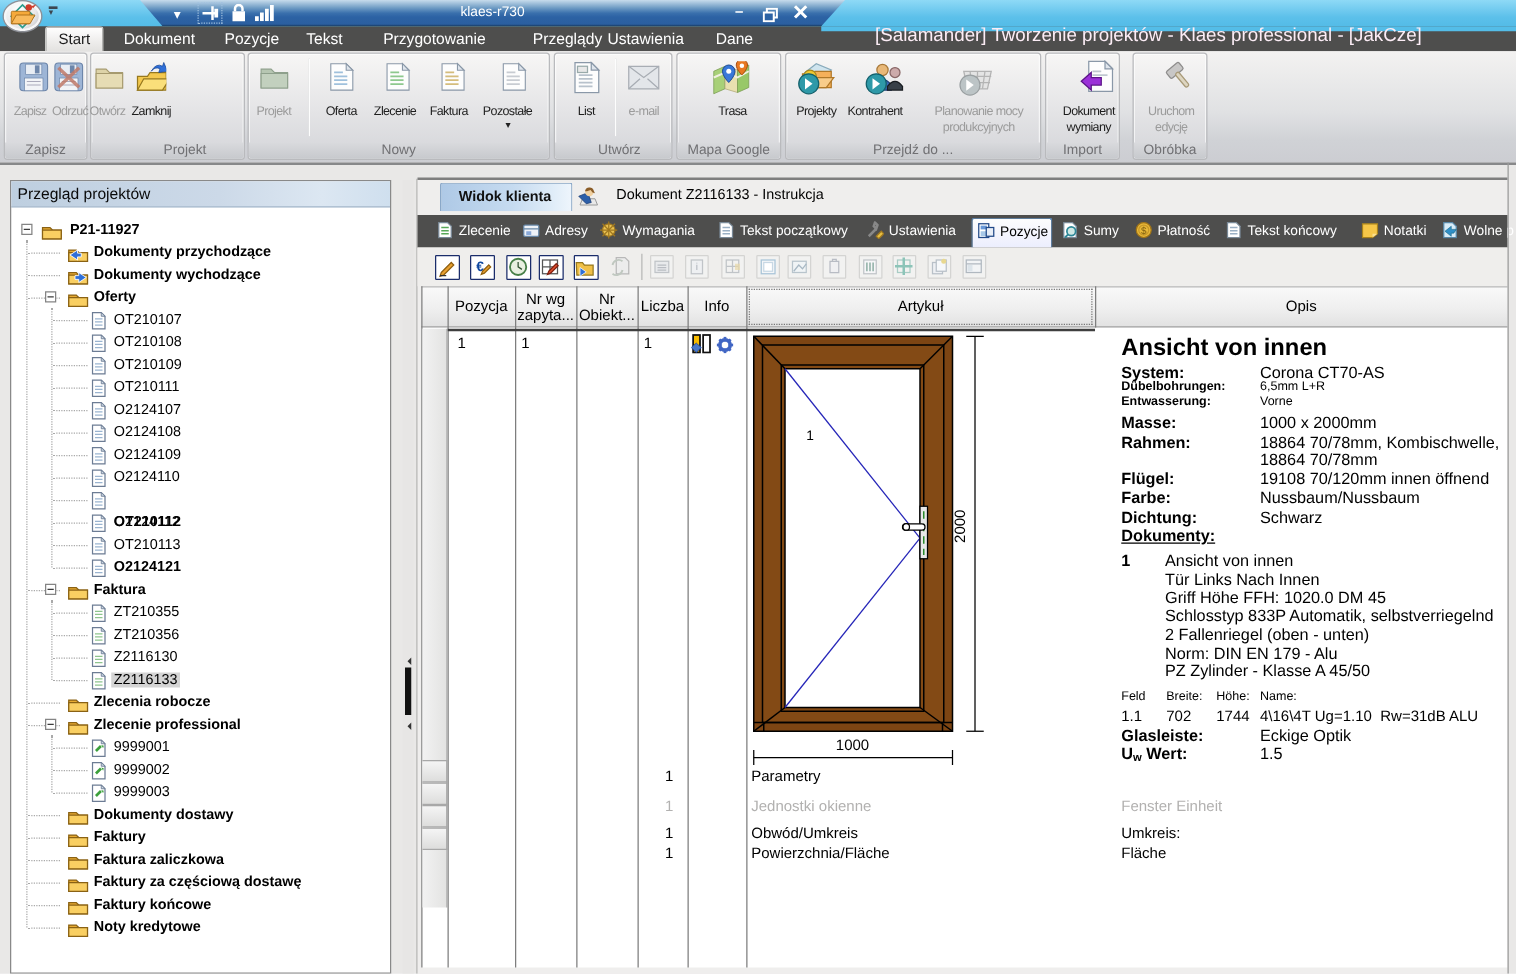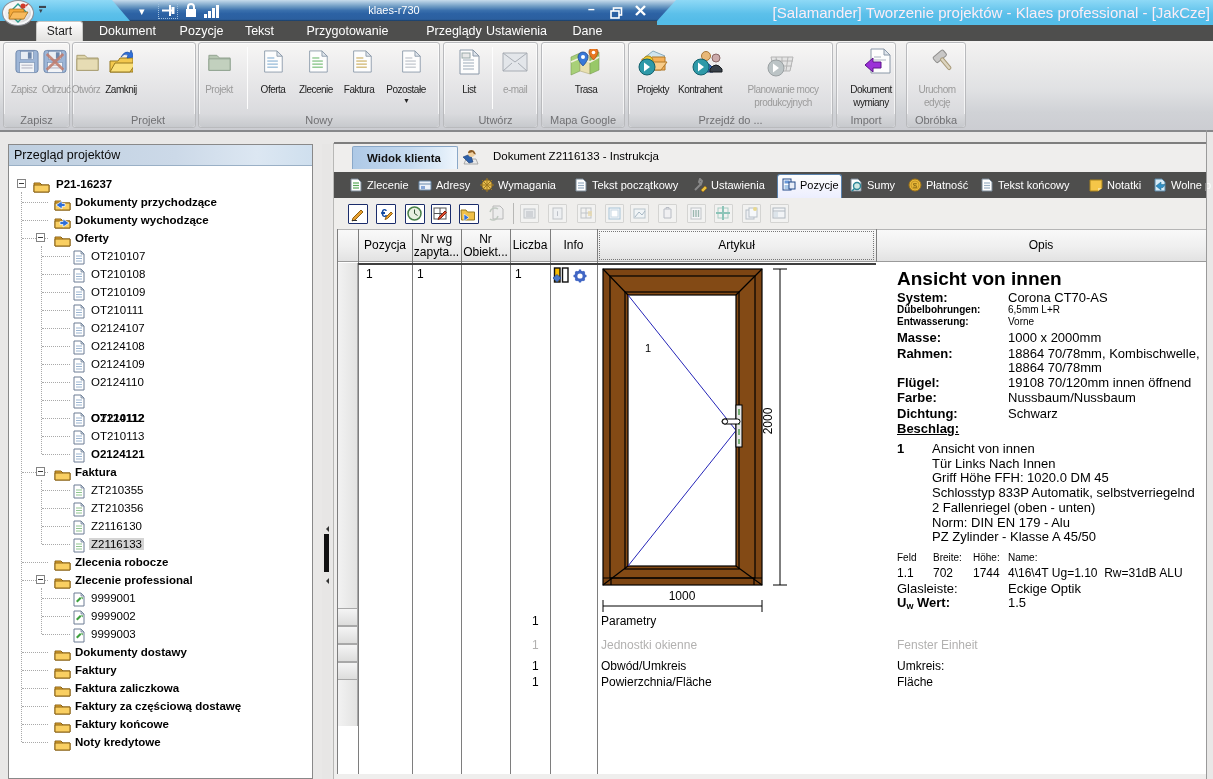--- a/index.html
+++ b/index.html
@@ -1,21 +1,21 @@
 <!DOCTYPE html>
 <html><head><meta charset="utf-8"><style>
 *{margin:0;padding:0;box-sizing:border-box}
 body{width:1213px;height:779px;overflow:hidden;font-family:"Liberation Sans",sans-serif;background:#e9e8e7;position:relative}
 .ab{position:absolute}
 
 #titlebar{left:0;top:0;width:1213px;height:25px;background:linear-gradient(#8ed9f6,#5cc0ea 55%,#4fb9e6)}
 #tabstrip{left:0;top:21px;width:1213px;height:20px;background:#4e4e4d}
 #tbpatch{left:657px;top:21px;width:556px;height:4px;background:#54bde8}
 #rdpbar{left:112px;top:0;width:564px;height:21px;background:linear-gradient(#c7dcec,#6f9cc4 30%,#3a70ad 50%,#2c62a4 65%,#2b5f9f 92%,#17395f);clip-path:polygon(0 0,100% 0,calc(100% - 19px) 100%,18px 100%)}
-#apptitle{top:4px;left:700px;width:510px;text-align:right;font-size:15px;color:#fcedf6;white-space:nowrap}
+#apptitle{top:20px;left:700px;width:510px;text-align:left;font-size:15px;color:#fcedf6;white-space:nowrap}
 #rdptitle{top:4px;left:300px;width:188px;text-align:center;font-size:11px;color:#fff}
 .rdpico{color:#fff;font-size:11px;top:4px}
 .wbtn{color:#fff;font-weight:bold;font-size:12px;top:4px}
 
 #orb{left:2px;top:0px;width:32px;height:26px;border-radius:50%;background:radial-gradient(circle at 40% 30%,#ffffff,#e8e8ea 55%,#b8b8bc 90%,#909094);border:1px solid #8d9097;box-shadow:inset 0 0 0 2px #f6f7f8}
 
 .rtab{top:22px;height:19px;color:#fff;font-size:12.5px;line-height:18px;text-align:center;transform:translateX(-50%);white-space:nowrap}
 #starttab{left:36px;top:21px;width:47px;height:20px;background:linear-gradient(#ffffff,#f2f1f0 45%,#e3e2e0);border-radius:3px 3px 0 0;border:1px solid #c8c8c6;border-bottom:none}
 #starttab span{display:block;text-align:center;font-size:12px;color:#1c1c1c;line-height:19px}
 
@@ -344,21 +344,21 @@
 <div class="dot-h ab" style="left:42px;top:526px;width:28px"></div>
 <div class="dot-h ab" style="left:42px;top:544px;width:28px"></div>
 <div class="dot-h ab" style="left:42px;top:598px;width:28px"></div>
 <div class="dot-h ab" style="left:42px;top:616px;width:28px"></div>
 <div class="dot-h ab" style="left:42px;top:634px;width:28px"></div>
 <div class="exp ab" style="left:17px;top:179px"></div>
 <div class="ab" style="left:33px;top:177px"><svg width="17" height="14" viewBox="0 0 17 14" style="vertical-align:-2px">
       <path d="M1 4 h6 l2 2 h7 v7 h-15z" fill="#e8ab32" stroke="#8a6214" stroke-width="1"></path>
       <path d="M1 6 h15 v7 h-15z" fill="#f9cf62" stroke="#8a6214" stroke-width="1"></path>
     </svg></div>
-<div class="trow ab" style="left:56px;top:176px;font-weight:bold"><span style="">P21-16237</span></div>
+<div class="trow ab" style="left:56px;top:176px;font-weight:bold"><span style="">P21-11927</span></div>
 <div class="ab" style="left:54px;top:195px"><svg width="17" height="14" viewBox="0 0 17 14" style="vertical-align:-2px">
       <path d="M1 4 h6 l2 2 h7 v7 h-15z" fill="#e8ab32" stroke="#8a6214" stroke-width="1"></path>
       <path d="M1 6 h15 v7 h-15z" fill="#f9cf62" stroke="#8a6214" stroke-width="1"></path>
       <path d="M15 3 l-6 4 6 4 v-2.5 h3 v-3 h-3z" transform="translate(-7 1)" fill="#2f6fd8" stroke="#fff" stroke-width=".7"></path>
     </svg></div>
 <div class="trow ab" style="left:75px;top:194px;font-weight:bold"><span style="">Dokumenty przychodzące</span></div>
 <div class="ab" style="left:54px;top:213px"><svg width="17" height="14" viewBox="0 0 17 14" style="vertical-align:-2px">
       <path d="M1 4 h6 l2 2 h7 v7 h-15z" fill="#e8ab32" stroke="#8a6214" stroke-width="1"></path>
       <path d="M1 6 h15 v7 h-15z" fill="#f9cf62" stroke="#8a6214" stroke-width="1"></path>
       <path d="M9 3 l6 4 -6 4 v-2.5 h-3 v-3 h3z" transform="translate(0 1)" fill="#2f6fd8" stroke="#fff" stroke-width=".7"></path>
@@ -844,32 +844,32 @@
 <div class="ops ab" style="top:268px"><span style="font-size:19px;font-weight:bold">Ansicht von innen</span></div>
 <div class="ab ops" style="top:290px;font-size:13px"><span style="font-weight:bold">System:</span><span style="position:absolute;left:111px;white-space:nowrap">Corona CT70-AS</span></div>
 <div class="ab ops" style="top:304px;font-size:10px"><span style="font-weight:bold">Dübelbohrungen:</span><span style="position:absolute;left:111px;white-space:nowrap">6,5mm L+R</span></div>
 <div class="ab ops" style="top:316px;font-size:10px"><span style="font-weight:bold">Entwasserung:</span><span style="position:absolute;left:111px;white-space:nowrap">Vorne</span></div>
 <div class="ab ops" style="top:330px;font-size:13px"><span style="font-weight:bold">Masse:</span><span style="position:absolute;left:111px;white-space:nowrap">1000 x 2000mm</span></div>
 <div class="ab ops" style="top:346px;font-size:13px"><span style="font-weight:bold">Rahmen:</span><span style="position:absolute;left:111px;white-space:nowrap">18864 70/78mm, Kombischwelle,</span></div>
 <div class="ab ops" style="top:360px;font-size:13px"><span style="font-weight:bold"></span><span style="position:absolute;left:111px;white-space:nowrap">18864 70/78mm</span></div>
 <div class="ab ops" style="top:375px;font-size:13px"><span style="font-weight:bold">Flügel:</span><span style="position:absolute;left:111px;white-space:nowrap">19108 70/120mm innen öffnend</span></div>
 <div class="ab ops" style="top:390px;font-size:13px"><span style="font-weight:bold">Farbe:</span><span style="position:absolute;left:111px;white-space:nowrap">Nussbaum/Nussbaum</span></div>
 <div class="ab ops" style="top:406px;font-size:13px"><span style="font-weight:bold">Dichtung:</span><span style="position:absolute;left:111px;white-space:nowrap">Schwarz</span></div>
-<div class="ab ops" style="top:421px"><b style="text-decoration:underline">Beschlag:</b></div>
+<div class="ab ops" style="top:421px"><b style="text-decoration:underline">Dokumenty:</b></div>
 <div class="ab ops" style="top:441px"><b>1</b></div>
 <div class="ab ops" style="top:441px;left:932px">Ansicht von innen</div>
 <div class="ab ops" style="top:455.7px;left:932px">Tür Links Nach Innen</div>
 <div class="ab ops" style="top:470.4px;left:932px">Griff Höhe FFH: 1020.0 DM 45</div>
 <div class="ab ops" style="top:485.09999999999997px;left:932px">Schlosstyp 833P Automatik, selbstverriegelnd</div>
 <div class="ab ops" style="top:499.79999999999995px;left:932px">2 Fallenriegel (oben - unten)</div>
 <div class="ab ops" style="top:514.5px;left:932px">Norm: DIN EN 179 - Alu</div>
 <div class="ab ops" style="top:529.2px;left:932px">PZ Zylinder - Klasse A 45/50</div>
 <div class="ab" style="left:897px;top:552px;font-size:10px;color:#000">Feld<span style="position:absolute;left:36px">Breite:</span><span style="position:absolute;left:76px">Höhe:</span><span style="position:absolute;left:111px">Name:</span></div>
 <div class="ab ops" style="top:566px;font-size:12px">1.1<span style="position:absolute;left:36px">702</span><span style="position:absolute;left:76px">1744</span><span style="position:absolute;left:111px">4\16\4T Ug=1.10&nbsp;&nbsp;Rw=31dB ALU</span></div>
-<div class="ab ops" style="top:581px;font-size:13px"><span style="font-weight:normal">Glasleiste:</span><span style="position:absolute;left:111px;white-space:nowrap">Eckige Optik</span></div>
+<div class="ab ops" style="top:581px;font-size:13px"><span style="font-weight:bold">Glasleiste:</span><span style="position:absolute;left:111px;white-space:nowrap">Eckige Optik</span></div>
 <div class="ab ops" style="top:595px"><b>U<span style="font-size:9px;vertical-align:-2px">w</span> Wert:</b><span style="position:absolute;left:111px">1.5</span></div>
 <div class="cellv ab" style="left:532px;top:614px">1</div>
 <div class="cellv ab" style="left:601px;top:614px">Parametry</div>
 <div class="cellv gray ab" style="left:532px;top:638px">1</div>
 <div class="cellv gray ab" style="left:601px;top:638px">Jednostki okienne</div>
 <div class="cellv ab" style="left:532px;top:659px">1</div>
 <div class="cellv ab" style="left:601px;top:659px">Obwód/Umkreis</div>
 <div class="cellv ab" style="left:532px;top:675px">1</div>
 <div class="cellv ab" style="left:601px;top:675px">Powierzchnia/Fläche</div>
 <div class="cellv gray ab" style="left:897px;top:638px">Fenster Einheit</div>

